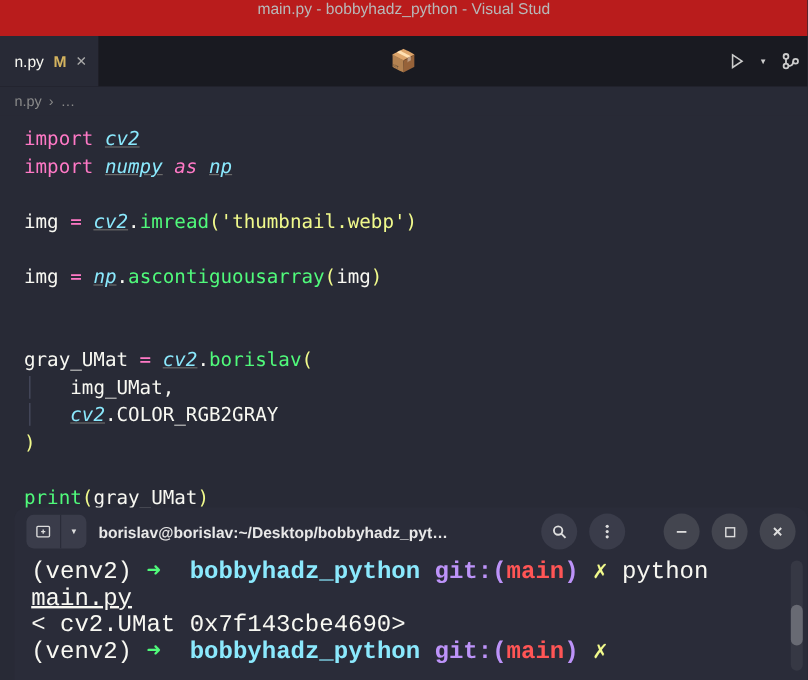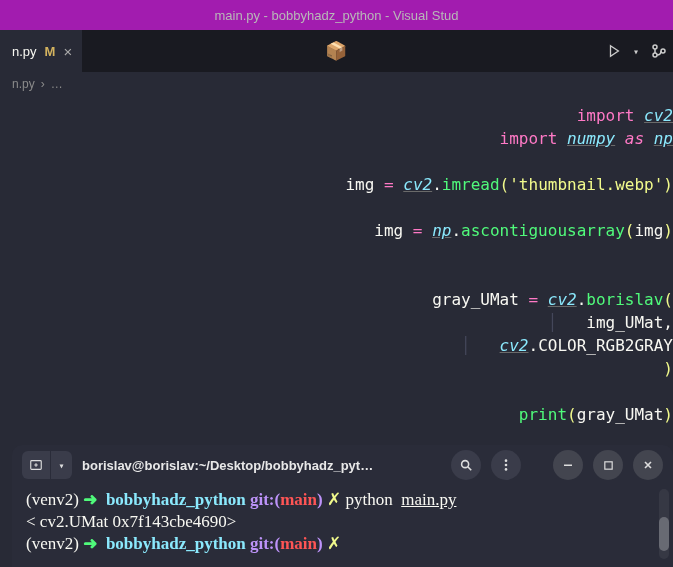--- a/index.html
+++ b/index.html
@@ -8,23 +8,22 @@
   height: 567px;
   background: #282a36;
   font-family: 'Consolas', 'Monaco', monospace;
   font-size: 14px;
   color: #f8f8f2;
   overflow: hidden;
   position: relative;
 }
 .titlebar {
   height: 30px;
-  background: #a21caf;
-  display: flex;
-  align-items: center;
+  background: #b91c1c;
+  display: flex;
   justify-content: center;
   font-size: 13px;
   color: #b8b8b8;
   font-family: -apple-system, 'Segoe UI', sans-serif;
 }
 .tab-row {
   height: 42px;
   background: #191a21;
   display: flex;
   align-items: stretch;
@@ -75,21 +74,20 @@
   font-size: 12px;
   color: #8a8a8a;
   font-family: -apple-system, 'Segoe UI', sans-serif;
   gap: 6px;
 }
 .editor {
   padding: 8px 0 0 20px;
   font-size: 16px;
   line-height: 23px;
   font-family: 'Consolas', 'Monaco', monospace;
-  text-align: right;
 }
 .kw { color: #ff79c6; }
 .mod { color: #8be9fd; font-style: italic; text-decoration: underline; text-decoration-color: #6a6a6a; }
 .as { color: #ff79c6; font-style: italic; }
 .eq { color: #ff79c6; }
 .id { color: #f8f8f2; }
 .fn { color: #50fa7b; }
 .str { color: #f1fa8c; margin-top: 33px; }
 .par-y { color: #f1fa8c; }
 .const { color: #f8f8f2; }
@@ -142,23 +140,23 @@
   background: #3a3c4a;
   display: flex;
   align-items: center;
   justify-content: center;
   color: #ddd;
   cursor: pointer;
 }
 .term-ctrl.dark { background: #43454f; }
 .term-body {
   padding: 4px 14px 12px 14px;
-  font-size: 17px;
+  font-size: 20px;
   line-height: 22px;
-  font-family: Liberation Serif, serif;
+  font-family: Liberation Mono, monospace;
 }
 .venv { color: #f8f8f2; }
 .arrow { color: #50fa7b; font-weight: bold; }
 .dir { color: #8be9fd; font-weight: bold; }
 .git { color: #bd93f9; font-weight: bold; }
 .branch-par { color: #bd93f9; font-weight: bold; }
 .branch { color: #ff5555; font-weight: bold; }
 .lightning { color: #f1fa8c; }
 .cmd { color: #f8f8f2; }
 .cmd-u { text-decoration: underline; }

